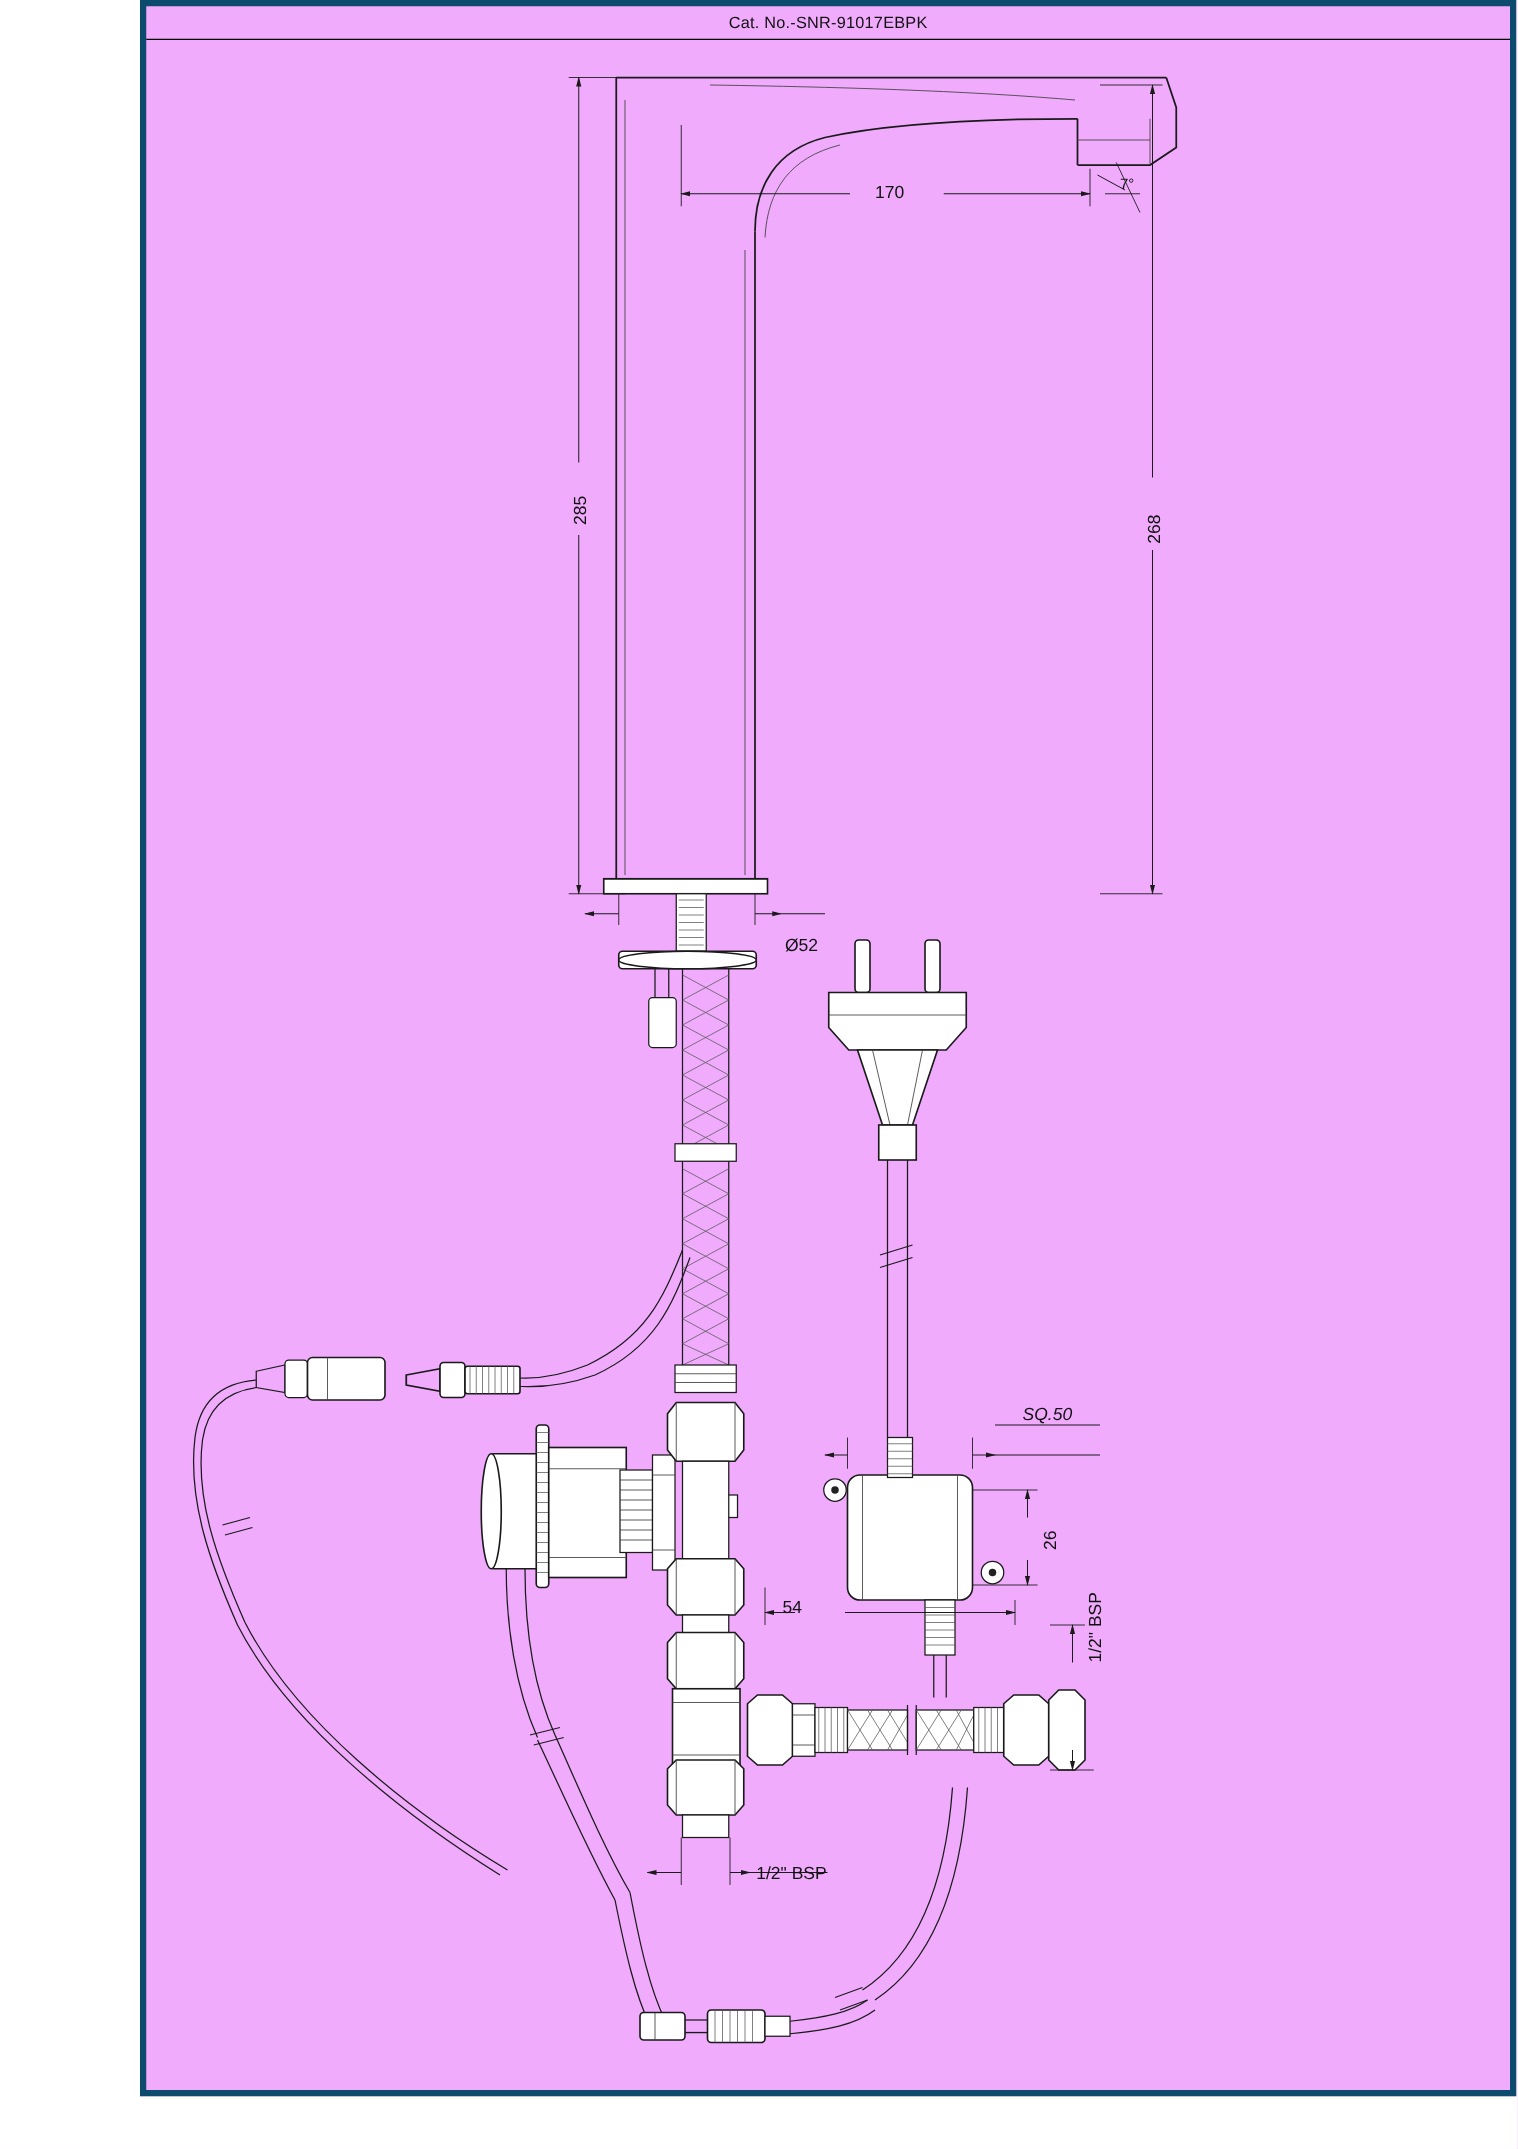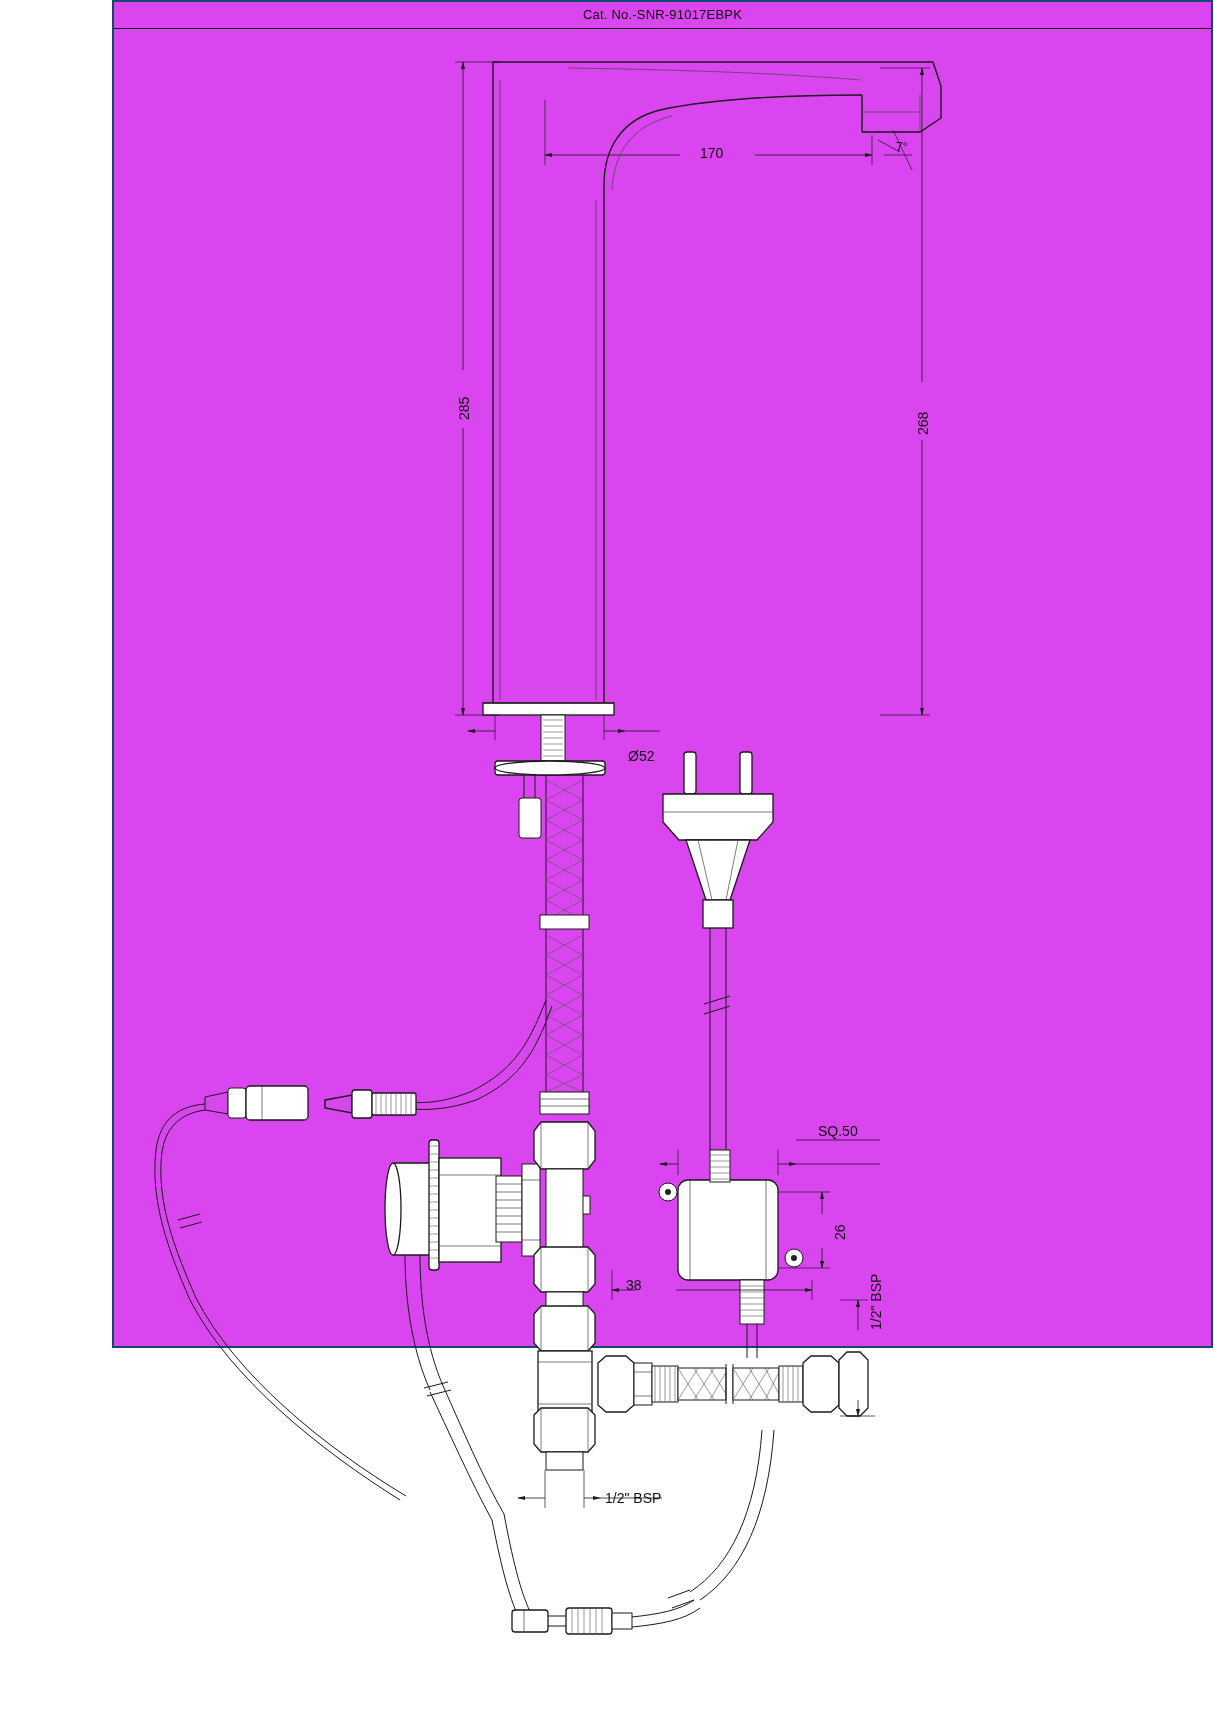--- a/index.html
+++ b/index.html
@@ -1,18 +1,18 @@
 <!DOCTYPE html>
 <html><head>
 <meta charset="utf-8">
 <style>
   html,body{margin:0;padding:0;background:#ffffff;}
   body{font-family:"Liberation Sans", sans-serif;}
   #page{position:relative;width:1214px;height:1719px;background:#ffffff;overflow:hidden;}
-  #frame{position:absolute;left:112px;top:0px;width:1101px;height:1348px;border:2px solid #0c4a6e;box-sizing:border-box;background:#d946ef;}
+  #frame{position:absolute;left:112px;top:0px;width:1101px;height:1677px;border:5px solid #0c4a6e;box-sizing:border-box;background:#f0abfc;}
   #titlebar{position:absolute;left:0;top:0;width:100%;height:27px;border-bottom:1px solid #000;box-sizing:border-box;}
   #title-text{position:absolute;left:0;top:5px;width:100%;text-align:center;font-size:13px;color:#111;letter-spacing:0.2px;}
   .lbl{position:absolute;font-size:14px;color:#111;white-space:nowrap;}
   .lbl.vert{transform:rotate(-90deg);transform-origin:left top;}
   svg{position:absolute;left:0;top:0;}
   .ln{stroke:#1a1a1a;fill:none;stroke-width:1;}
   .ln2{stroke:#1a1a1a;fill:none;stroke-width:1.4;}
   .thin{stroke:#444;fill:none;stroke-width:0.7;}
   .dim{stroke:#1a1a1a;fill:none;stroke-width:0.8;}
   .ext{stroke:#1a1a1a;fill:none;stroke-width:0.7;}
@@ -436,19 +436,19 @@
       <path class="ext" d="M584 1470 L584 1508"></path>
       <path class="dim" d="M600 1498 L662 1498"></path>
     </g>
   </svg>
 
   <div class="lbl" style="left:700px; top:145px;">170</div>
   <div class="lbl" style="left:896px; top:140px; font-size:12px;">7°</div>
   <div class="lbl vert" style="left:456px; top:420px;">285</div>
   <div class="lbl vert" style="left:915px; top:435px;">268</div>
   <div class="lbl" style="left:628px; top:748px;">Ø52</div>
-  <div class="lbl" style="left:818px; top:1123px;">SQ.50</div>
+  <div class="lbl" style="left:818px; top:1123px;font-style:italic;">SQ.50</div>
   <div class="lbl vert" style="left:832px; top:1240px;">26</div>
-  <div class="lbl" style="left:626px; top:1277px;">38</div>
+  <div class="lbl" style="left:626px; top:1277px;">54</div>
   <div class="lbl vert" style="left:868px; top:1330px;">1/2" BSP</div>
   <div class="lbl" style="left:605px; top:1490px;">1/2" BSP</div>
 
 </div>
 
 </body></html>

